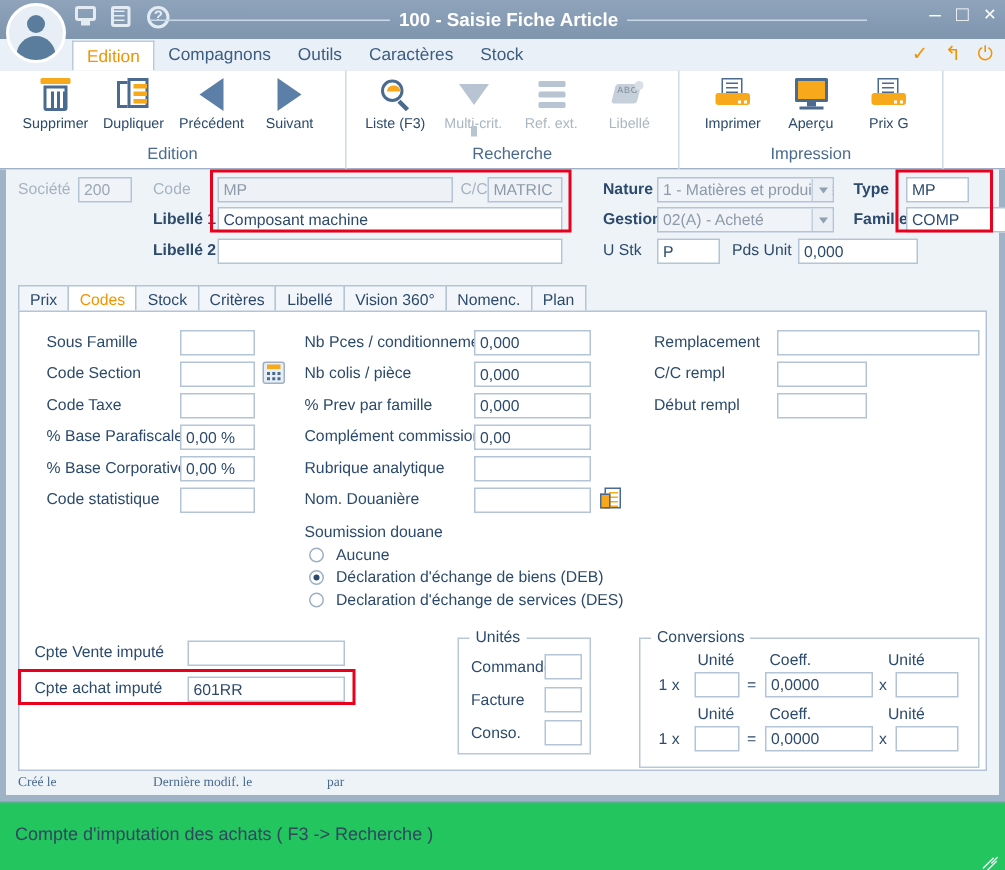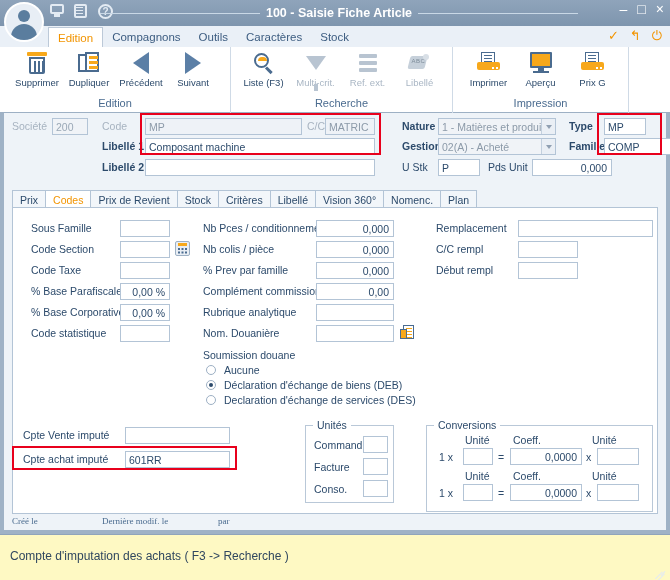--- a/index.html
+++ b/index.html
@@ -110,21 +110,21 @@
     border-left:4px solid #9fb2c6;border-right:4px solid #9fb2c6;box-sizing:border-box;}
 
   
   .hdrform{position:absolute;left:0;top:0;width:662px;height:72px;}
   .lab{position:absolute;font-size:10.5px;color:#2c4a6b;white-space:nowrap;}
   .lab.b{font-weight:bold;}
   .lab.dis{color:#a7b3c0;}
   .fld{position:absolute;box-sizing:border-box;background:#fff;border:1px solid #b3c4d6;
     font-size:10.5px;color:#2c4a6b;padding:0 3px;line-height:16px;height:17px;}
   .fld.ro{background:#f0f3f7;color:#9aa8b6;}
-  .fld.num{text-align:right;padding-right:4px;}
+  .fld.num{text-align:left;padding-right:4px;}
   .fld.gray{background:#eef2f7;color:#8c9aa9;}
   .sel{position:absolute;box-sizing:border-box;background:#f0f3f7;border:1px solid #b3c4d6;height:17px;
     font-size:10.5px;color:#8c9aa9;padding:0 3px;line-height:16px;overflow:hidden;white-space:nowrap;}
   .sel .arrowbx{position:absolute;right:0;top:0;width:13px;height:15px;background:#eaeff5;
     border-left:1px solid #c3d0de;display:flex;align-items:center;justify-content:center;}
   .sel .arrowbx::after{content:"";width:0;height:0;border-left:3px solid transparent;
     border-right:3px solid transparent;border-top:4px solid #90a0b2;}
 
   .redbox{position:absolute;border:2px solid #e8001c;box-sizing:border-box;pointer-events:none;z-index:20;}
 
@@ -158,21 +158,21 @@
     background:#2c4a6b;}
 
   .grp{position:absolute;box-sizing:border-box;border:1px solid #b9c8d8;}
   .grp>.gl{position:absolute;top:-7px;left:7px;background:#fff;padding:0 4px;font-size:10.5px;color:#2c4a6b;}
 
   
   .metafoot{position:absolute;left:8px;top:403px;width:646px;height:12px;font-size:9px;color:#5c7governo;}
   .metafoot span{position:absolute;font-size:9px;color:#4a6b8f;white-space:nowrap;font-family:Liberation Serif, serif;}
 
   
-  .statusbar{position:absolute;left:0;top:534px;width:670px;height:46px;background:#fef9c3;
+  .statusbar{position:absolute;left:0;top:534px;width:670px;height:46px;background:#22c55e;
     border-top:1px solid #8fa4bb;}
   .statustext{position:absolute;left:10px;top:14px;font-size:12px;color:#30475f;}
   .grip{position:absolute;right:3px;bottom:2px;width:12px;height:12px;}
   .grip::before{content:"";position:absolute;right:1px;bottom:1px;width:10px;height:1px;background:#e3eaf1;
     transform:rotate(-45deg);box-shadow:0 -3px 0 -0px #e3eaf1;}
   .grip::after{content:"";position:absolute;right:1px;bottom:5px;width:6px;height:1px;background:#e3eaf1;
     transform:rotate(-45deg);}
 </style>
 </head>
 <body>
@@ -380,23 +380,20 @@
     <div class="redbox" style="left:593px;top:0px;width:65px;height:42px"></div>
 
     <div class="tabs">
       <div class="tab">
           <span>Prix</span>
         </div>
       <div class="tab active">
           <span>Codes</span>
         </div>
       <div class="tab">
-          <span>Prix de Revient</span>
-        </div>
-      <div class="tab">
           <span>Stock</span>
         </div>
       <div class="tab">
           <span>Critères</span>
         </div>
       <div class="tab">
           <span>Libellé</span>
         </div>
       <div class="tab">
           <span>Vision 360°</span>

